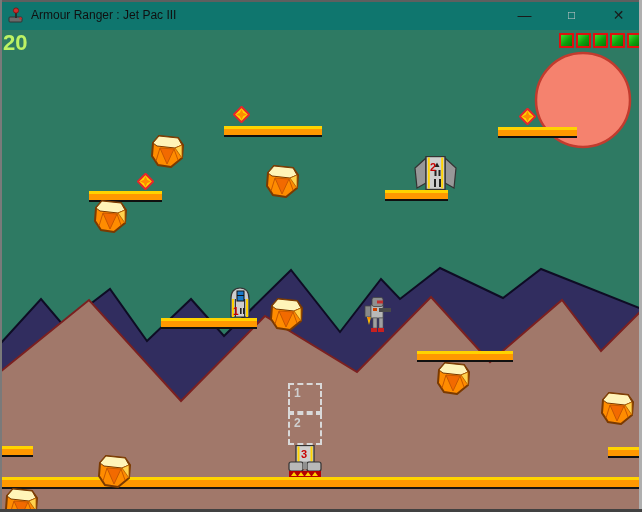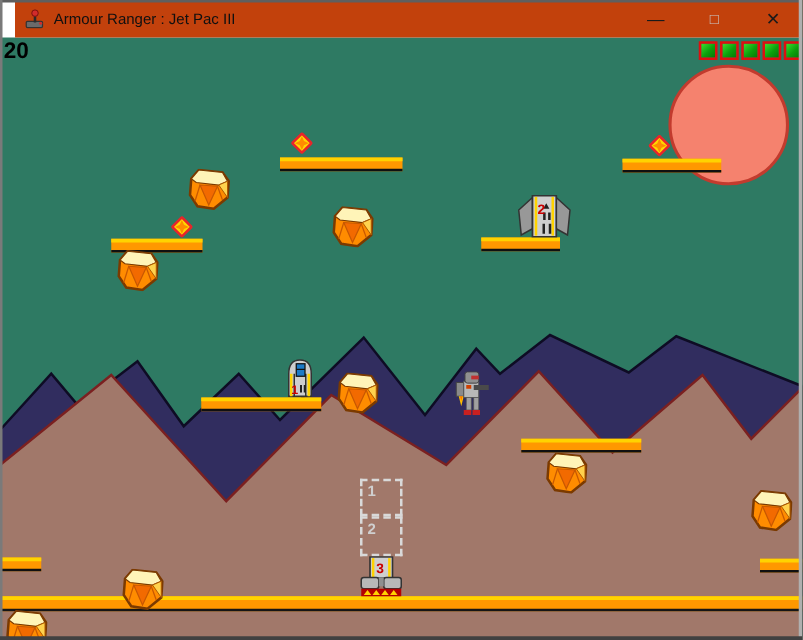--- a/index.html
+++ b/index.html
@@ -1,19 +1,19 @@
 <!DOCTYPE html>
 <html><head>
 <meta charset="utf-8">
 <style>
   html,body{margin:0;padding:0;background:#2b2b2b;}
   .window{position:relative;width:642px;height:512px;background:#fff;overflow:hidden;
           font-family:"Liberation Sans",sans-serif;}
   
-  .titlebar{position:absolute;top:0;left:12px;right:0;height:30px;background:#c2410c;z-index:15;}
+  .titlebar{position:absolute;top:0;left:0;right:0;height:30px;background:#0f766e;z-index:15;}
   .title-icon{position:absolute;left:8px;top:7px;width:16px;height:16px;}
   .title-text{position:absolute;left:31px;top:0;line-height:30px;font-size:12px;color:#101010;white-space:nowrap;}
   .win-btns{position:absolute;right:0;top:0;height:30px;display:flex;z-index:16;}
   .win-btn{width:47px;height:30px;display:flex;align-items:center;justify-content:center;
            font-size:14px;color:#1a1a1a;cursor:default;}
   .btn-max{color:#c9c9c9;font-size:12px;}
   
   .stage{position:absolute;top:30px;left:0;width:642px;height:482px;background:#2E7A63;overflow:hidden;}
   .scenesvg{position:absolute;top:0;left:0;z-index:1;}
   .ground{position:absolute;left:0;top:447px;width:642px;height:12px;background:#FF9800;
@@ -25,21 +25,21 @@
   .sprite{position:absolute;z-index:7;}
   .slot{position:absolute;width:34px;box-sizing:border-box;border:2px dashed #D9D9D9;z-index:7;
         color:#CFCFCF;font-weight:bold;font-size:12px;padding:1px 0 0 4px;}
   #slot1{left:288px;top:353px;height:30px;}
   #slot2{left:288px;top:383px;height:32px;}
   #rocket1{left:228px;top:257px;}
   #rocket2{left:413px;top:126px;}
   #rocket3{left:288px;top:415px;}
   .player{left:364px;top:267px;z-index:8;}
   
-  .score{position:absolute;left:3px;top:0px;color:#000000;font-size:18px;font-weight:bold;z-index:10;}
+  .score{position:absolute;left:3px;top:0px;color:#bef264;font-size:22px;font-weight:bold;z-index:10;}
   .fuel{position:absolute;left:559px;top:3px;display:flex;gap:2px;z-index:10;}
   .fuel-cell{width:11px;height:11px;border:2px solid #DE1010;
              background:linear-gradient(135deg,#3ADF2E 0%,#0CA00C 55%,#077807 100%);}
   
   .edge{position:absolute;z-index:30;}
   #edge-t{top:0;left:0;width:642px;height:2px;background:#5F5F5F;}
   #edge-l{top:0;left:0;width:2px;height:512px;background:#7A7A7A;}
   #edge-r{top:0;right:0;width:3px;height:512px;background:#AFAFAF;}
   #edge-b{bottom:0;left:0;width:642px;height:3px;background:#414141;}
 </style>

